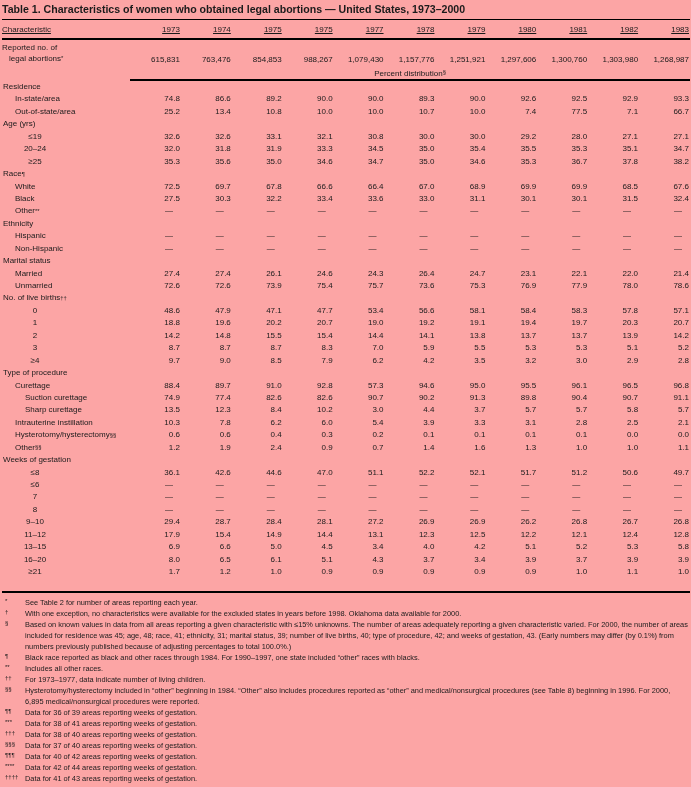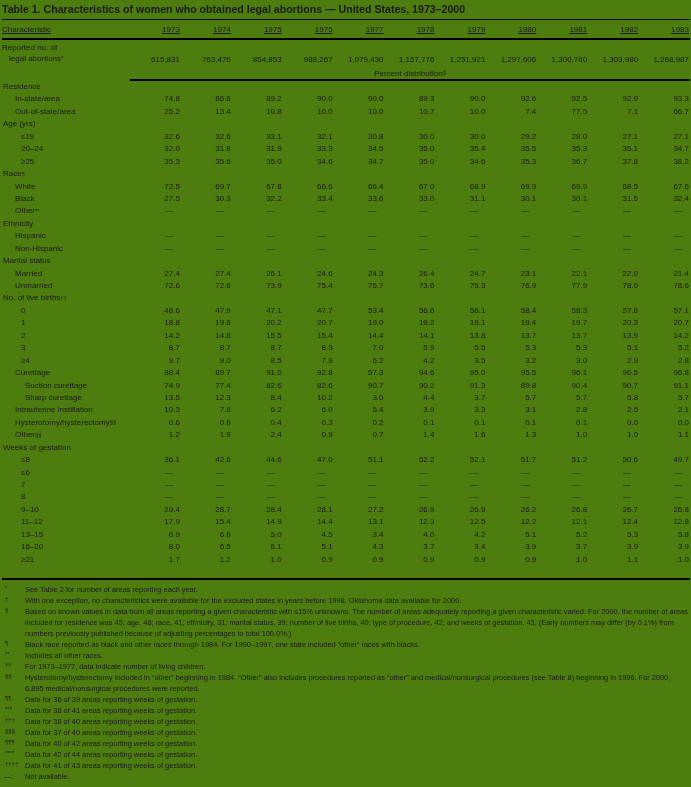--- a/index.html
+++ b/index.html
@@ -1,19 +1,19 @@
 <!DOCTYPE html>
 <html><head>
 <meta charset="utf-8">
 <style>
   html,body{margin:0;padding:0;background:#fff;}
   .page{
     width:691px;height:787px;box-sizing:border-box;
     padding:2px 1px 0 2px;overflow:hidden;
-    background:#4d7c0f;color:#1b1b1b;
+    background:#fca5a5;color:#1b1b1b;
     font-family:"Liberation Sans", sans-serif;
     -webkit-font-smoothing:antialiased;
   }
   .title{font-size:10.6px;font-weight:700;padding:1px 0 4px 0;}
   .rule-thin{border-top:1px solid #000;}
   .rule-thick{border-top:2.5px solid #000;}
   .grid{display:grid;grid-template-columns:128px repeat(11,1fr);}
   .cell{min-width:0;}
   .header-row{padding:5px 0 4px 0;font-size:8px;text-decoration:underline;}
   .year,.val{text-align:right;padding-right:1px;white-space:nowrap;}
@@ -23,21 +23,21 @@
   .banner{
     margin-left:128px;text-align:center;font-size:8px;
     padding:4px 0 1px 0;border-bottom:2.5px solid #000;
   }
   .row{font-size:8px;line-height:12.45px;height:12.45px;white-space:nowrap;}
   .label{overflow:visible;}
   .label.i0{padding-left:1px;}
   .label.i1{padding-left:13px;}
   .label.i2{padding-left:23px;}
   .label.i3{padding-left:0;}
-  .numbox{display:inline-block;width:28px;margin-left:19px;text-align:left;}
+  .numbox{display:inline-block;width:28px;margin-left:19px;text-align:center;}
   .dashcell{padding-right:8px;}
   .sup{font-size:5.8px;vertical-align:top;position:relative;top:-0.5px;}
   .fnotes{margin-top:12px;border-top:2.5px solid #000;padding-top:4px;font-size:7.4px;line-height:11px;}
   .fn{position:relative;padding-left:23px;}
   .fmark{position:absolute;left:3px;top:-1px;font-size:6px;}
   .fmark.plain{font-size:7.4px;top:0;left:2px;}
 </style>
 </head>
 <body>
 
@@ -401,20 +401,34 @@
         <div class="cell val">7.9</div>
         <div class="cell val">6.2</div>
         <div class="cell val">4.2</div>
         <div class="cell val">3.5</div>
         <div class="cell val">3.2</div>
         <div class="cell val">3.0</div>
         <div class="cell val">2.9</div>
         <div class="cell val">2.8</div>
       </div>
       <div class="grid row">
+        <div class="cell label i0">Type of procedure</div>
+        <div class="cell val"></div>
+        <div class="cell val"></div>
+        <div class="cell val"></div>
+        <div class="cell val"></div>
+        <div class="cell val"></div>
+        <div class="cell val"></div>
+        <div class="cell val"></div>
+        <div class="cell val"></div>
+        <div class="cell val"></div>
+        <div class="cell val"></div>
+        <div class="cell val"></div>
+      </div>
+      <div class="grid row">
         <div class="cell label i1">Curettage</div>
         <div class="cell val">88.4</div>
         <div class="cell val">89.7</div>
         <div class="cell val">91.0</div>
         <div class="cell val">92.8</div>
         <div class="cell val">57.3</div>
         <div class="cell val">94.6</div>
         <div class="cell val">95.0</div>
         <div class="cell val">95.5</div>
         <div class="cell val">96.1</div>

